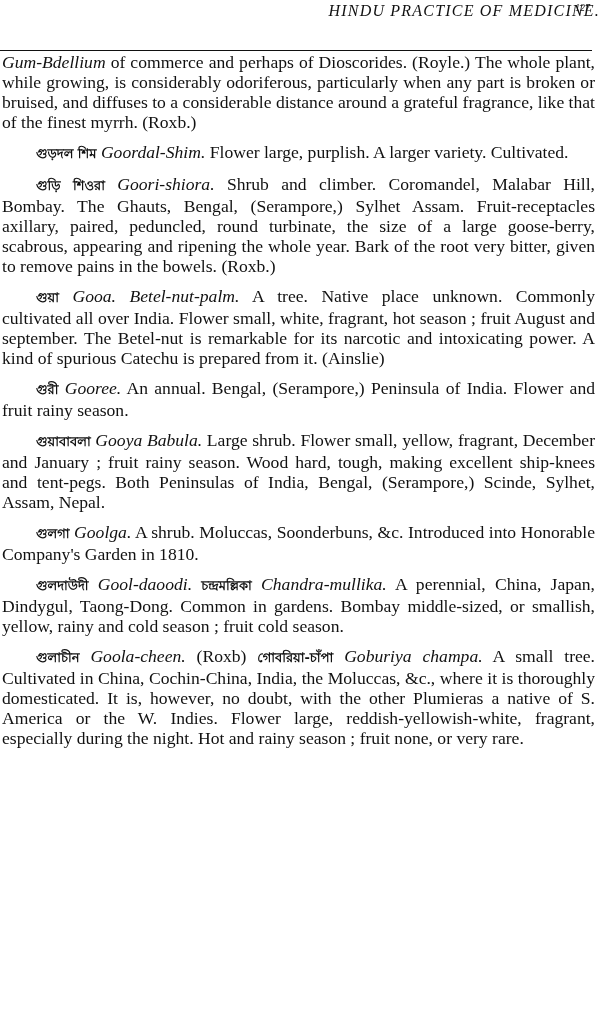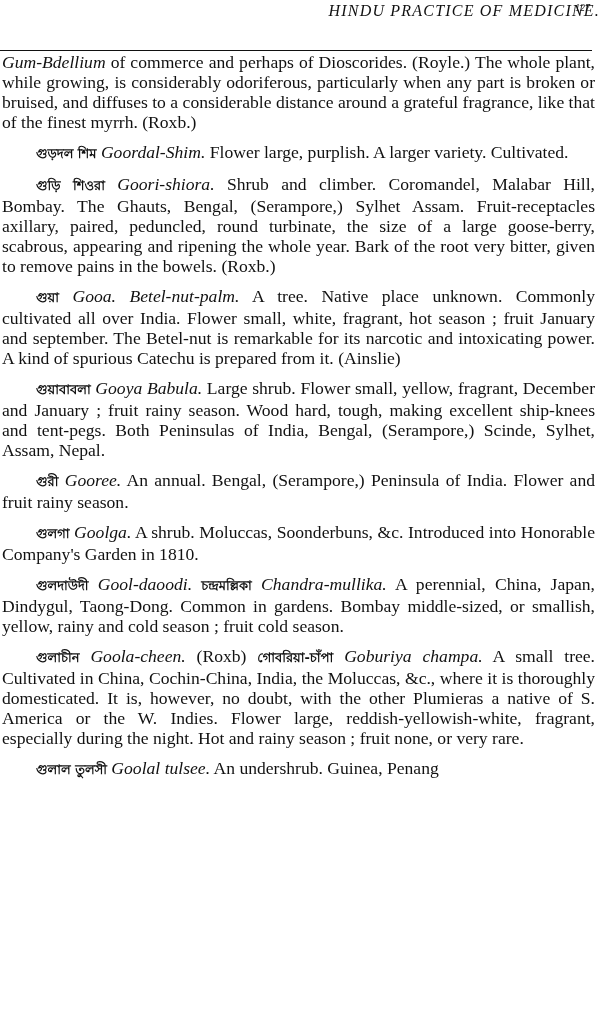--- a/index.html
+++ b/index.html
@@ -51,43 +51,39 @@
     <p class="entry indent">
       <span class="bengali">গুড়দল শিম</span>
       <span class="latin-name">Goordal-Shim.</span><span> Flower large, purplish. A larger variety. Cultivated.</span>
     </p>
     <p class="entry indent">
       <span class="bengali">গুড়ি শিওরা</span>
       <span class="latin-name">Goori-shiora.</span><span> Shrub and climber. Coromandel, Malabar Hill, Bombay. The Ghauts, Bengal, (Serampore,) Sylhet Assam. Fruit-receptacles axillary, paired, peduncled, round turbinate, the size of a large goose-berry, scabrous, appearing and ripening the whole year. Bark of the root very bitter, given to remove pains in the bowels. (Roxb.)</span>
     </p>
     <p class="entry indent">
       <span class="bengali">গুয়া</span>
-      <span class="latin-name">Gooa. Betel-nut-palm.</span><span> A tree. Native place unknown. Commonly cultivated all over India. Flower small, white, fragrant, hot season ; fruit January and september. The Betel-nut is remarkable for its narcotic and intoxicating power. A kind of spurious Catechu is prepared from it. (Ainslie)</span>
+      <span class="latin-name">Gooa. Betel-nut-palm.</span><span> A tree. Native place unknown. Commonly cultivated all over India. Flower small, white, fragrant, hot season ; fruit August and september. The Betel-nut is remarkable for its narcotic and intoxicating power. A kind of spurious Catechu is prepared from it. (Ainslie)</span>
+    </p>
+    <p class="entry indent">
+      <span class="bengali">গুরী</span>
+      <span class="latin-name">Gooree.</span><span> An annual. Bengal, (Serampore,) Peninsula of India. Flower and fruit rainy season.</span>
     </p>
     <p class="entry indent">
       <span class="bengali">গুয়াবাবলা</span>
       <span class="latin-name">Gooya Babula.</span><span> Large shrub. Flower small, yellow, fragrant, December and January ; fruit rainy season. Wood hard, tough, making excellent ship-knees and tent-pegs. Both Peninsulas of India, Bengal, (Serampore,) Scinde, Sylhet, Assam, Nepal.</span>
-    </p>
-    <p class="entry indent">
-      <span class="bengali">গুরী</span>
-      <span class="latin-name">Gooree.</span><span> An annual. Bengal, (Serampore,) Peninsula of India. Flower and fruit rainy season.</span>
     </p>
     <p class="entry indent">
       <span class="bengali">গুলগা</span>
       <span class="latin-name">Goolga.</span><span> A shrub. Moluccas, Soonderbuns, &amp;c. Introduced into Honorable Company's Garden in 1810.</span>
     </p>
     <p class="entry indent">
       <span class="bengali">গুলদাউদী</span>
       <span class="latin-name">Gool-daoodi.</span>
       <span class="bengali">চন্দ্রমল্লিকা</span>
       <span class="latin-name">Chandra-mullika.</span><span> A perennial, China, Japan, Dindygul, Taong-Dong. Common in gardens. Bombay middle-sized, or smallish, yellow, rainy and cold season ; fruit cold season.</span>
     </p>
     <p class="entry indent">
       <span class="bengali">গুলাচীন</span>
       <span class="latin-name">Goola-cheen.</span><span> (Roxb) </span><span class="bengali">গোবরিয়া-চাঁপা</span>
       <span class="latin-name">Goburiya champa.</span><span> A small tree. Cultivated in China, Cochin-China, India, the Moluccas, &amp;c., where it is thoroughly domesticated. It is, however, no doubt, with the other Plumieras a native of S. America or the W. Indies. Flower large, reddish-yellowish-white, fragrant, especially during the night. Hot and rainy season ; fruit none, or very rare.</span>
     </p>
-    <p class="entry indent">
-      <span class="bengali">গুলাল তুলসী</span>
-      <span class="latin-name">Goolal tulsee.</span><span> An undershrub. Guinea, Penang</span>
-    </p>
   </div>
 </div>
 
 </body></html>

